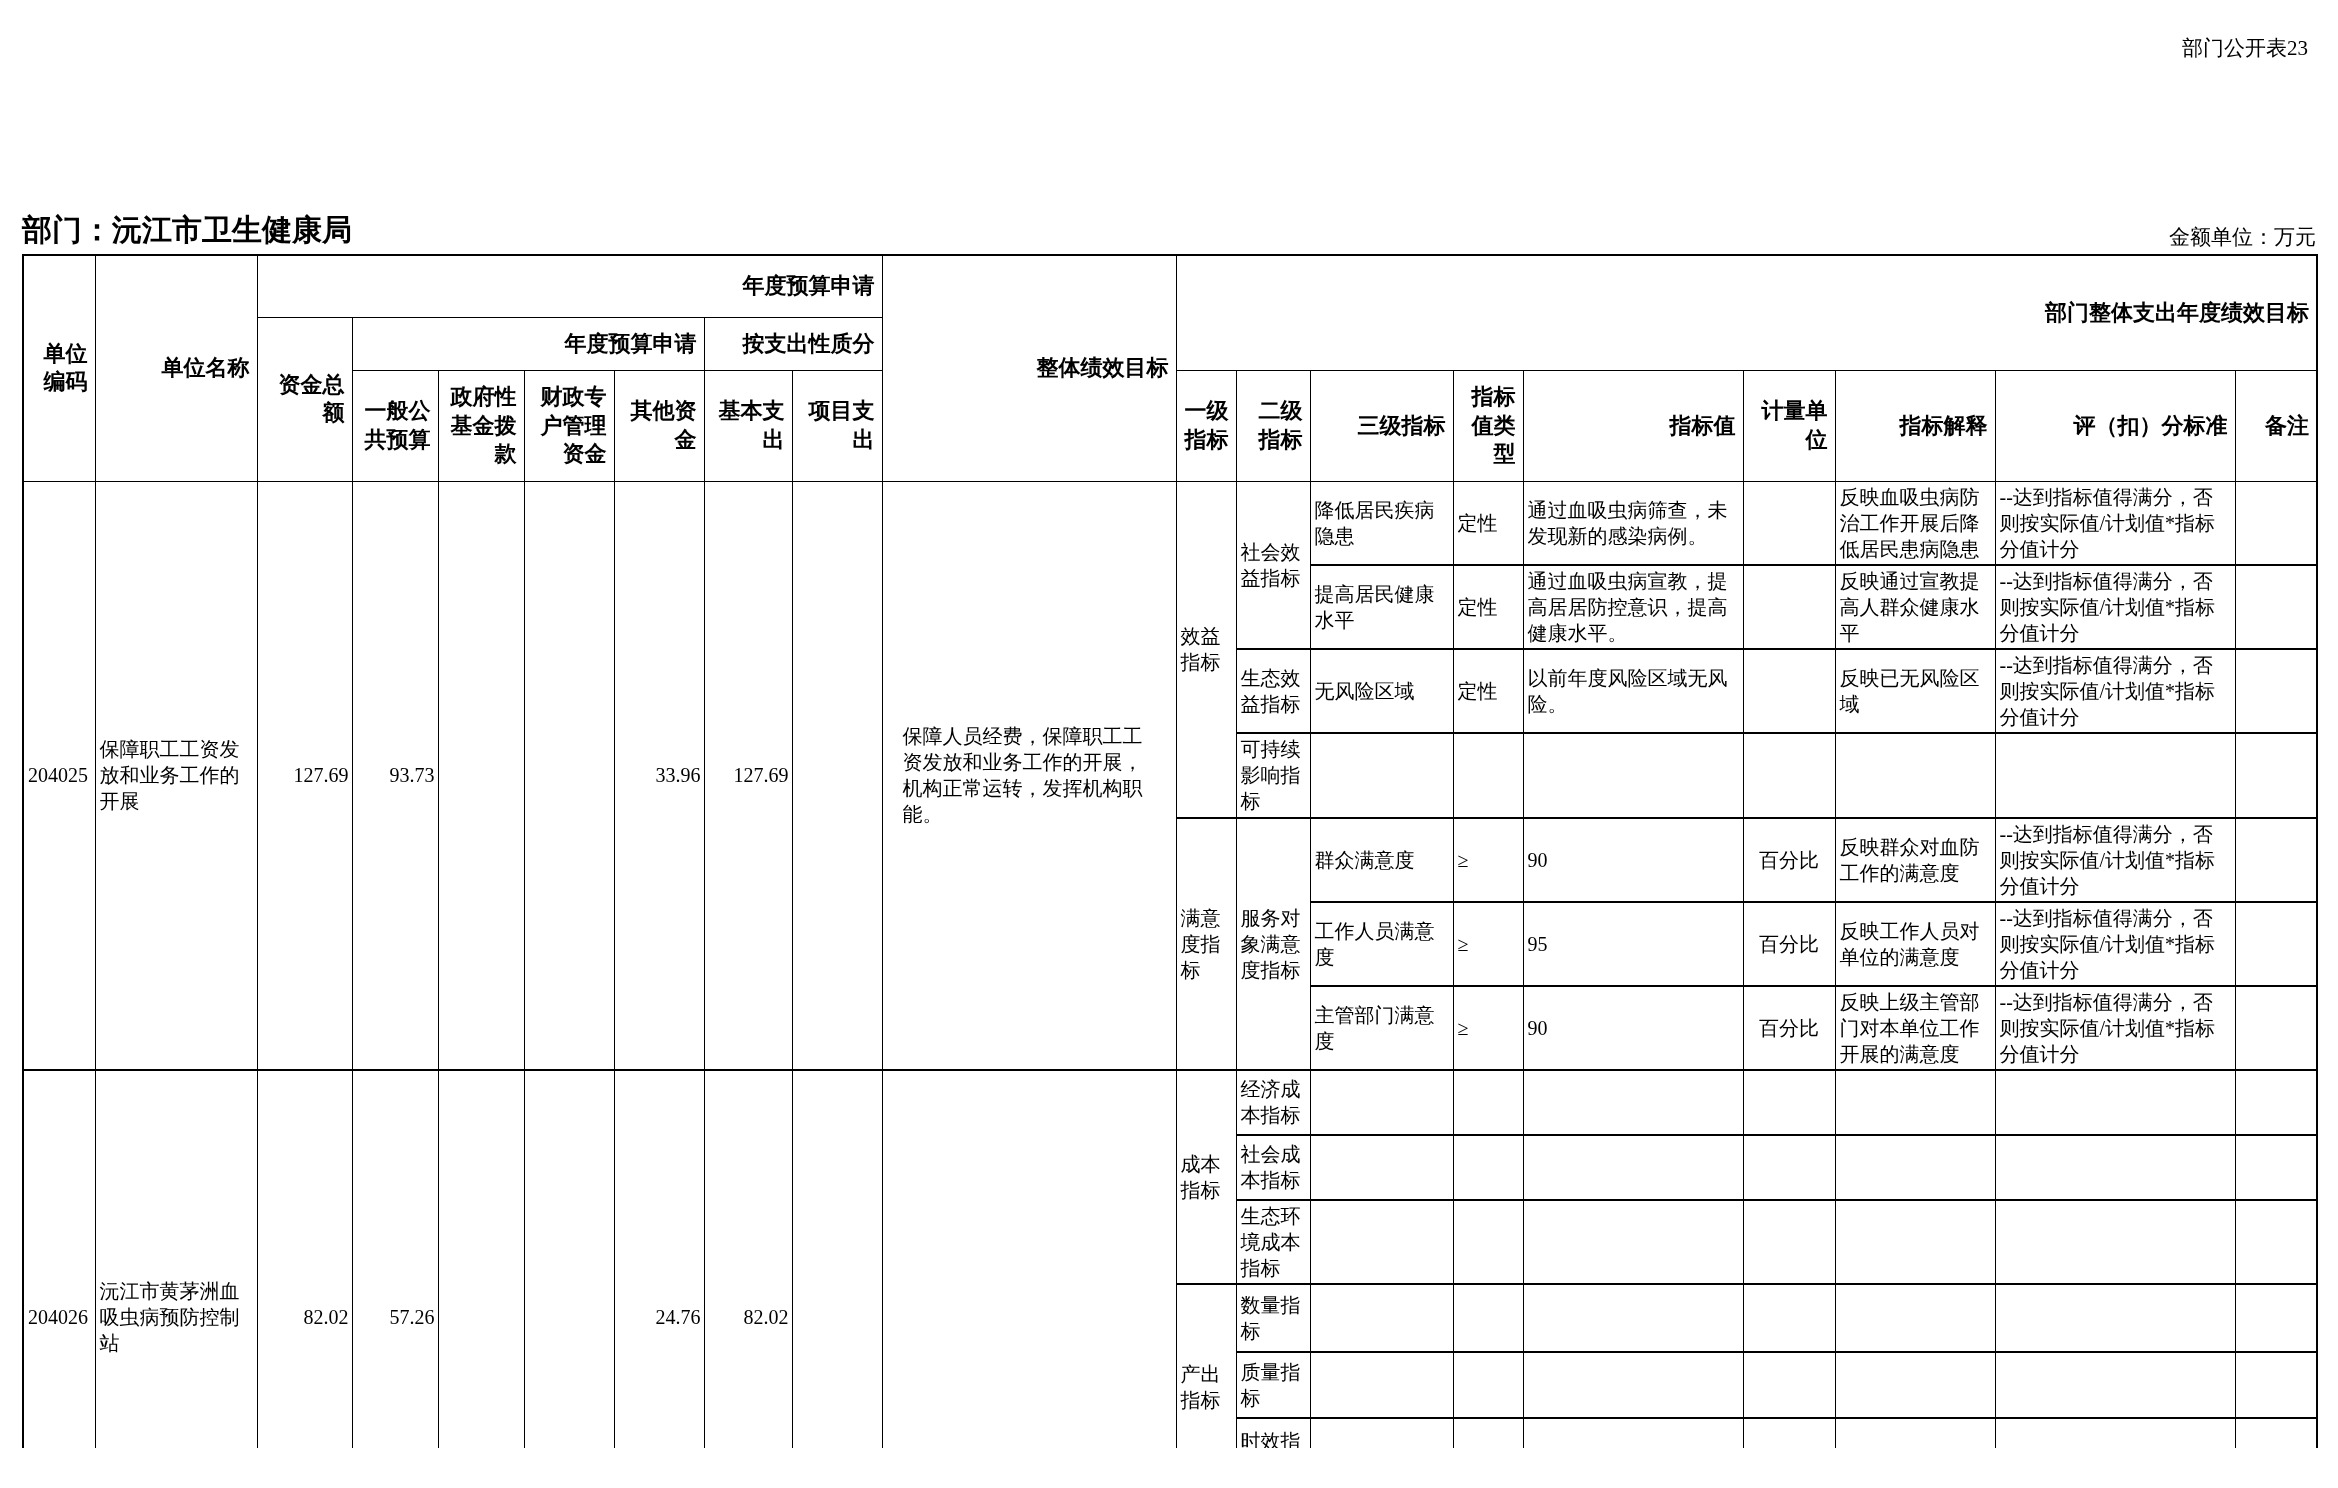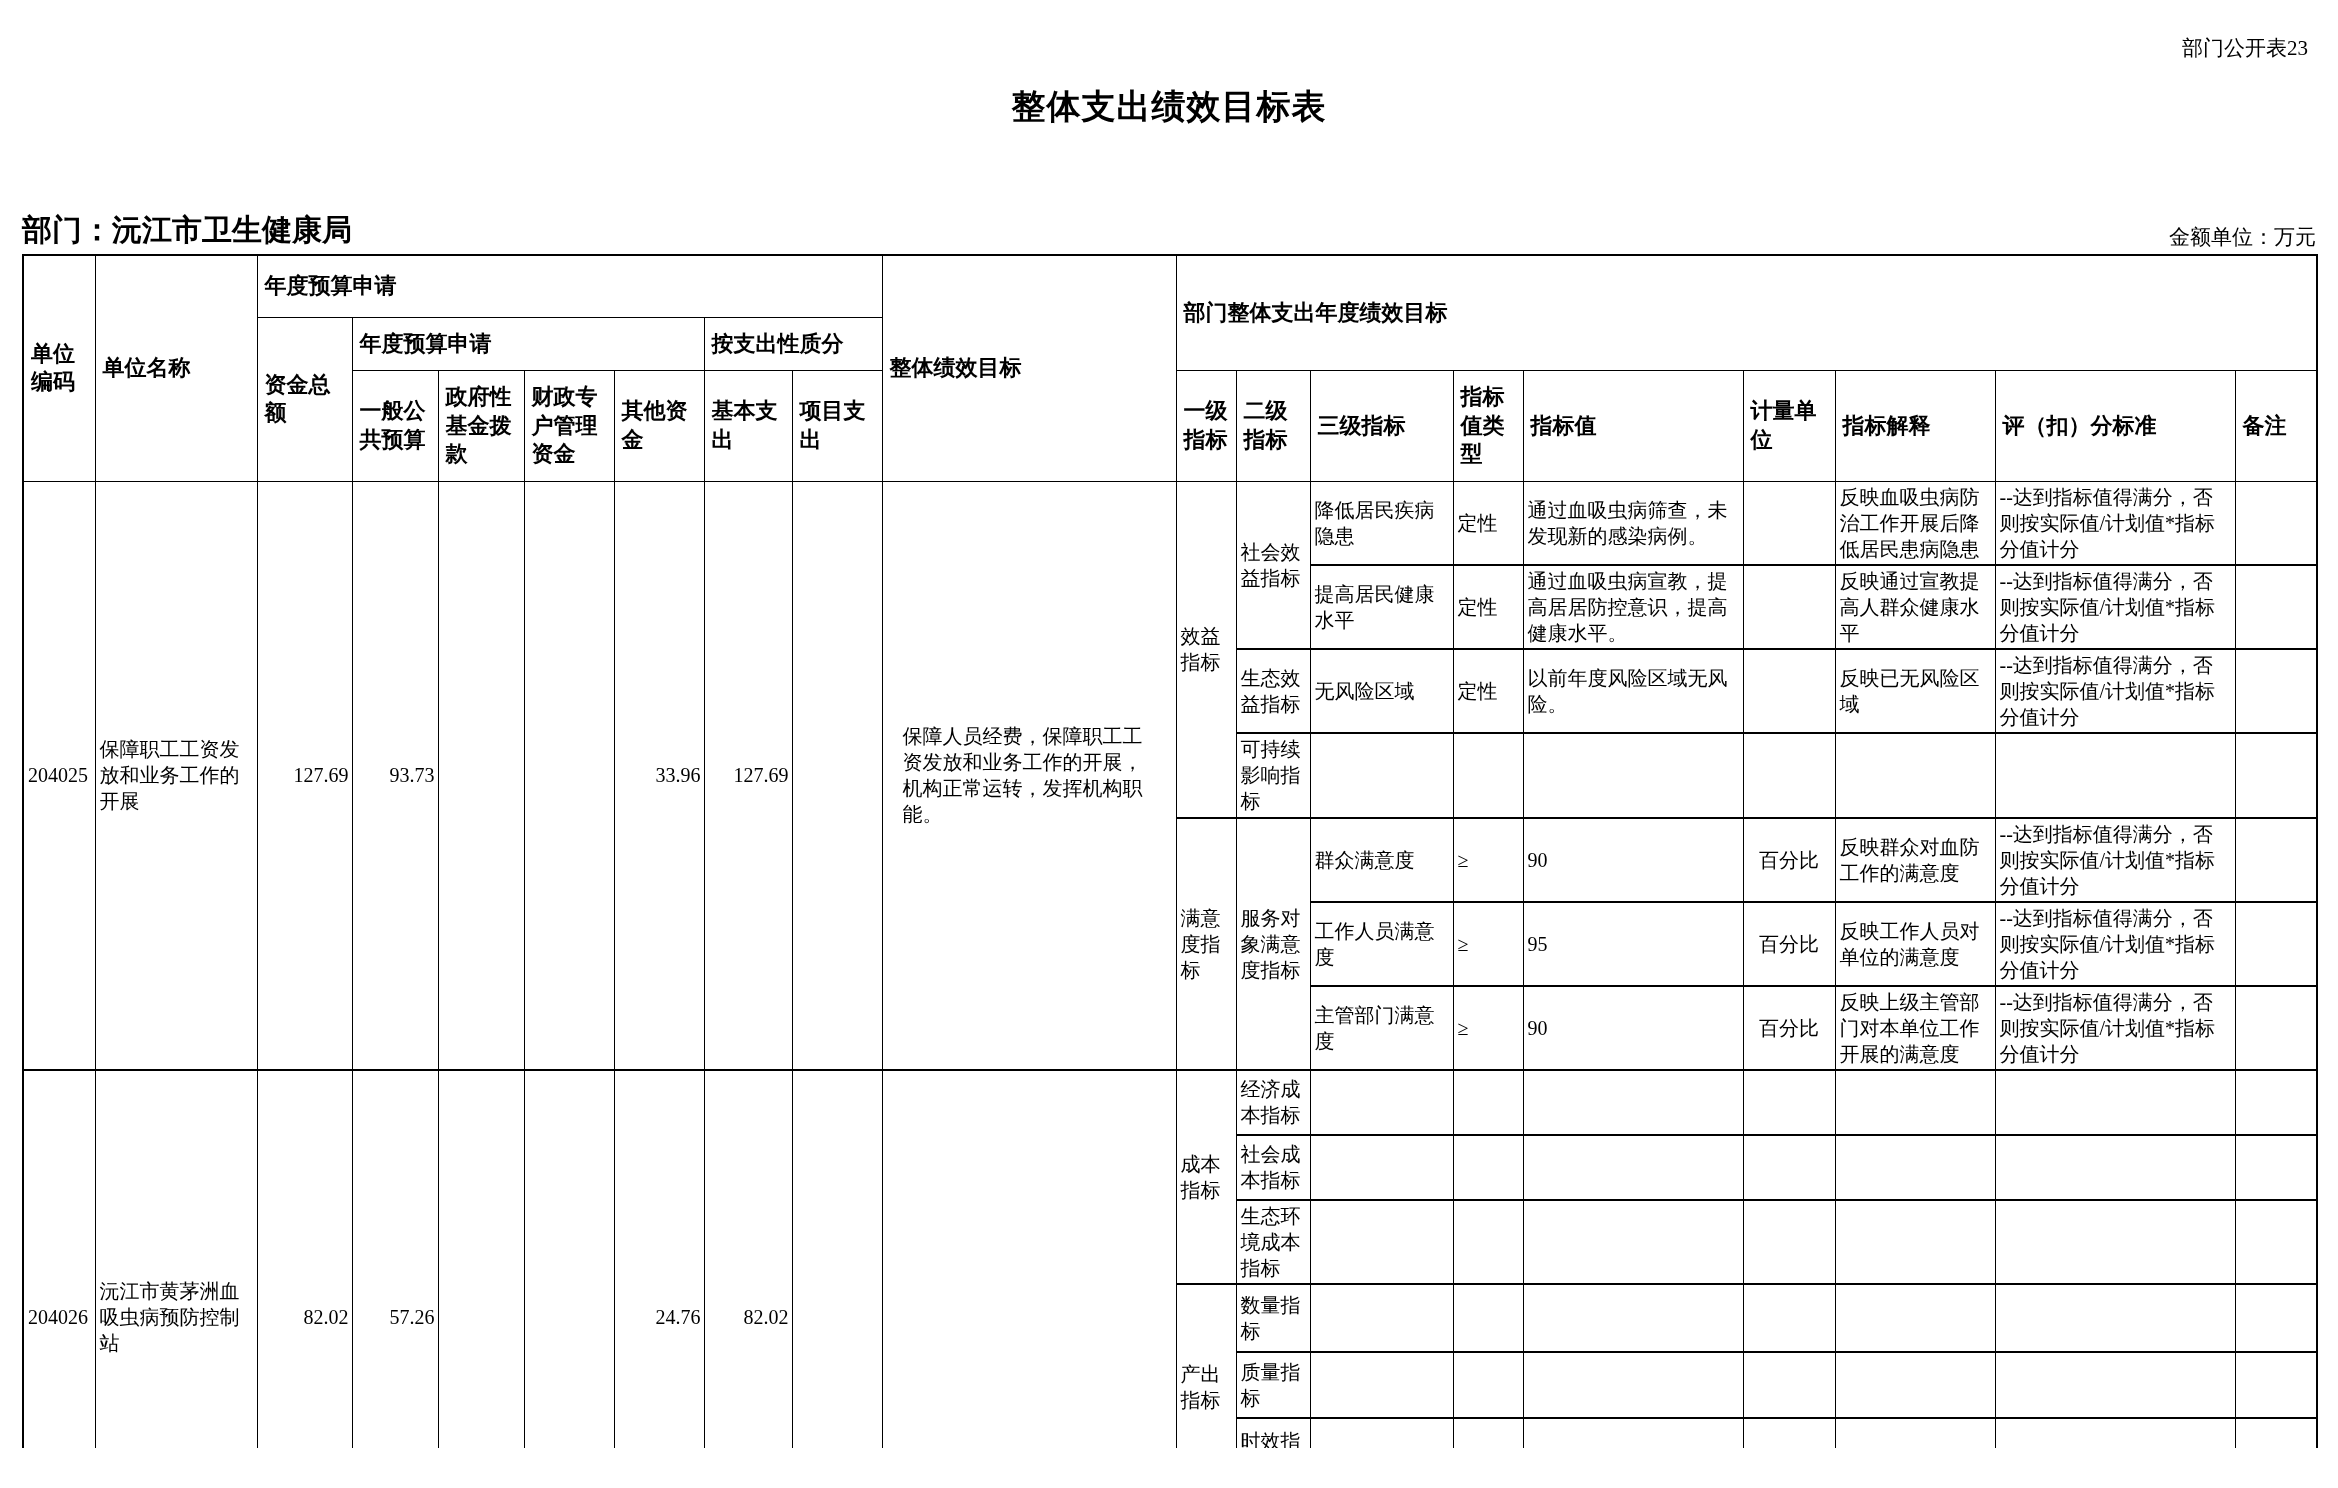--- a/index.html
+++ b/index.html
@@ -7,36 +7,35 @@
         font-family:"Liberation Serif","DejaVu Serif",serif;overflow:hidden;}
   .corner{position:absolute;top:34px;right:30px;font-size:21px;}
   .title{position:absolute;top:84px;left:0;width:100%;text-align:center;
          font-size:34px;font-weight:bold;letter-spacing:1px;}
   .meta{position:absolute;top:210px;left:22px;width:2294px;display:flex;
         justify-content:space-between;align-items:flex-end;}
   .dept{font-size:30px;font-weight:bold;}
   .unitnote{font-size:21px;}
   table.main{position:absolute;top:254px;left:22px;width:2294px;
              border-collapse:collapse;table-layout:fixed;border:2px solid #000;}
-  .main th{border:1px solid #000;font-size:22px;font-weight:bold;text-align:left;
+  .main th{border:1px solid #000;font-size:22px;font-weight:bold;text-align:right;
            vertical-align:middle;padding:12px 7px;line-height:1.3;word-break:break-all;overflow:hidden;}
   .main td{border:1px solid #000;font-size:20px;text-align:left;vertical-align:middle;
            padding:2px 4px;line-height:1.3;word-break:break-all;overflow:hidden;}
   .main tbody td{border-bottom-width:2px;}
   .dept-target{font-size:24px;}
   td.num{text-align:right;padding-right:3px;}
   td.c{text-align:center;margin-top:16px;}
   td.target{padding:2px 20px;}
 </style>
 </head>
 <body>
 
 <div class="page">
   <div class="corner">部门公开表23</div>
-  <div class="title">整体支出绩效目标表</div>
   <div class="meta">
     <span class="dept">部门：沅江市卫生健康局</span>
     <span class="unitnote">金额单位：万元</span>
   </div>
 
   <table class="main">
     <colgroup>
       <col style="width:72px">
         <col style="width:162px">
         <col style="width:95px">

